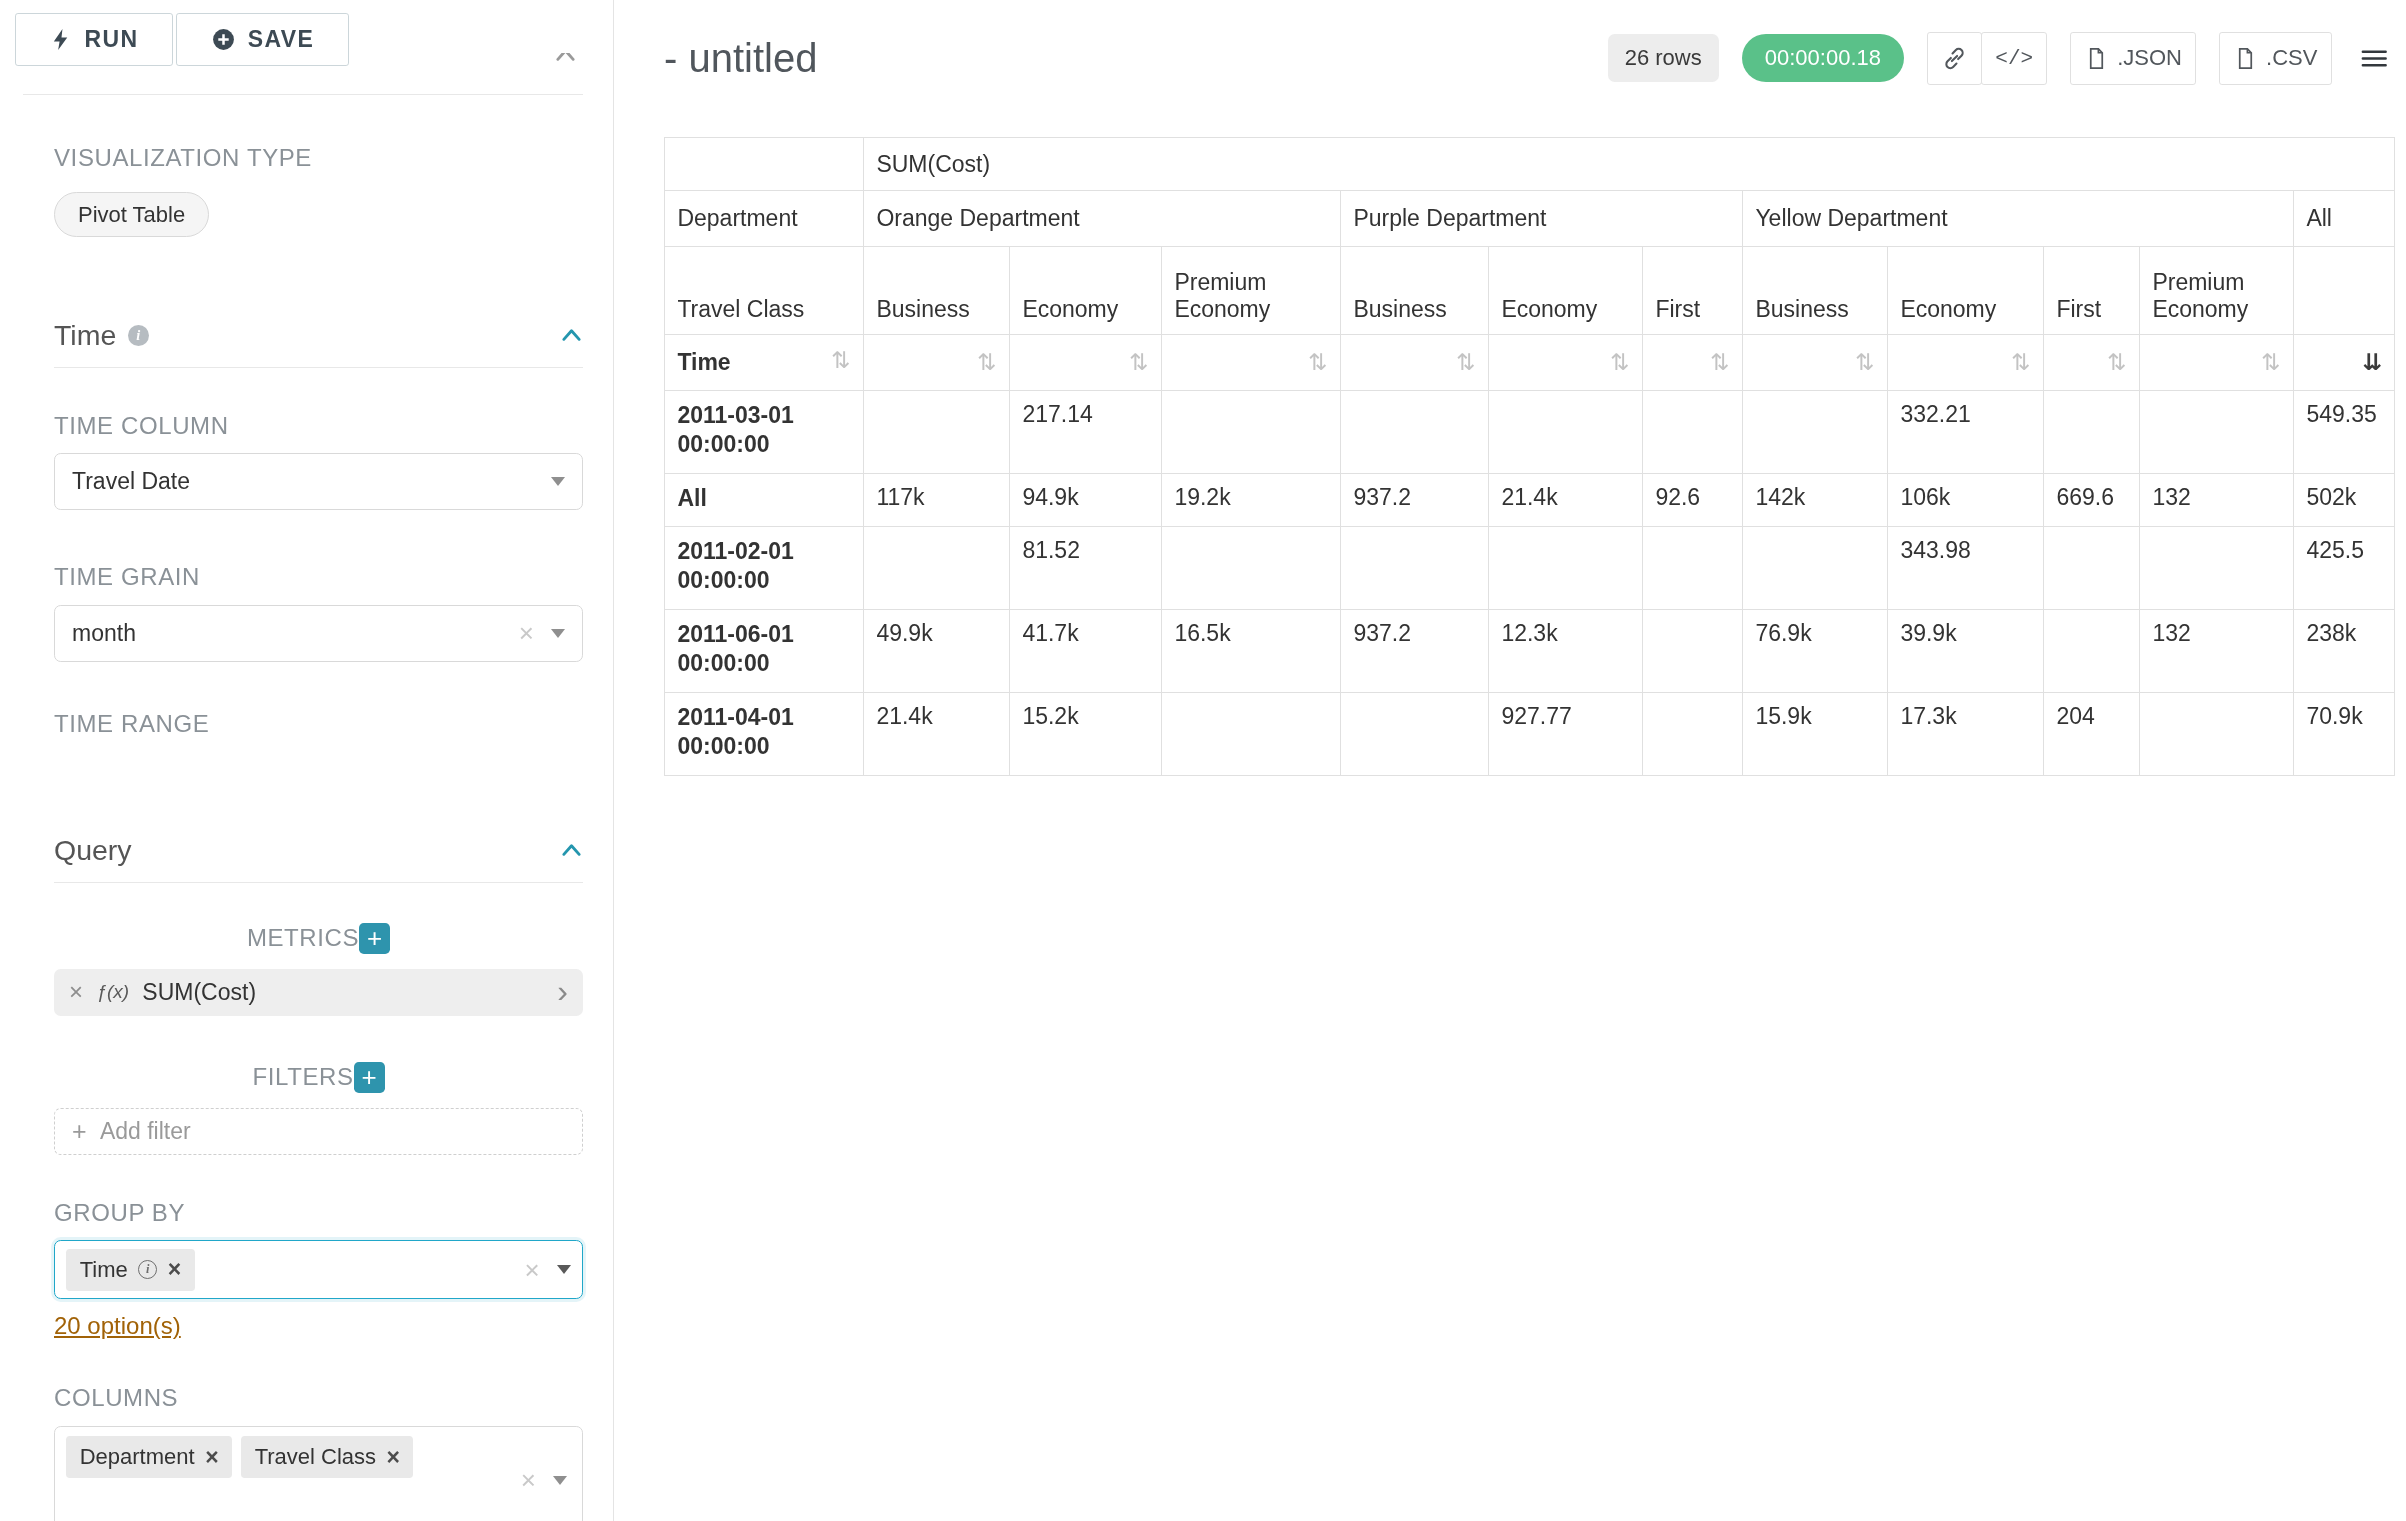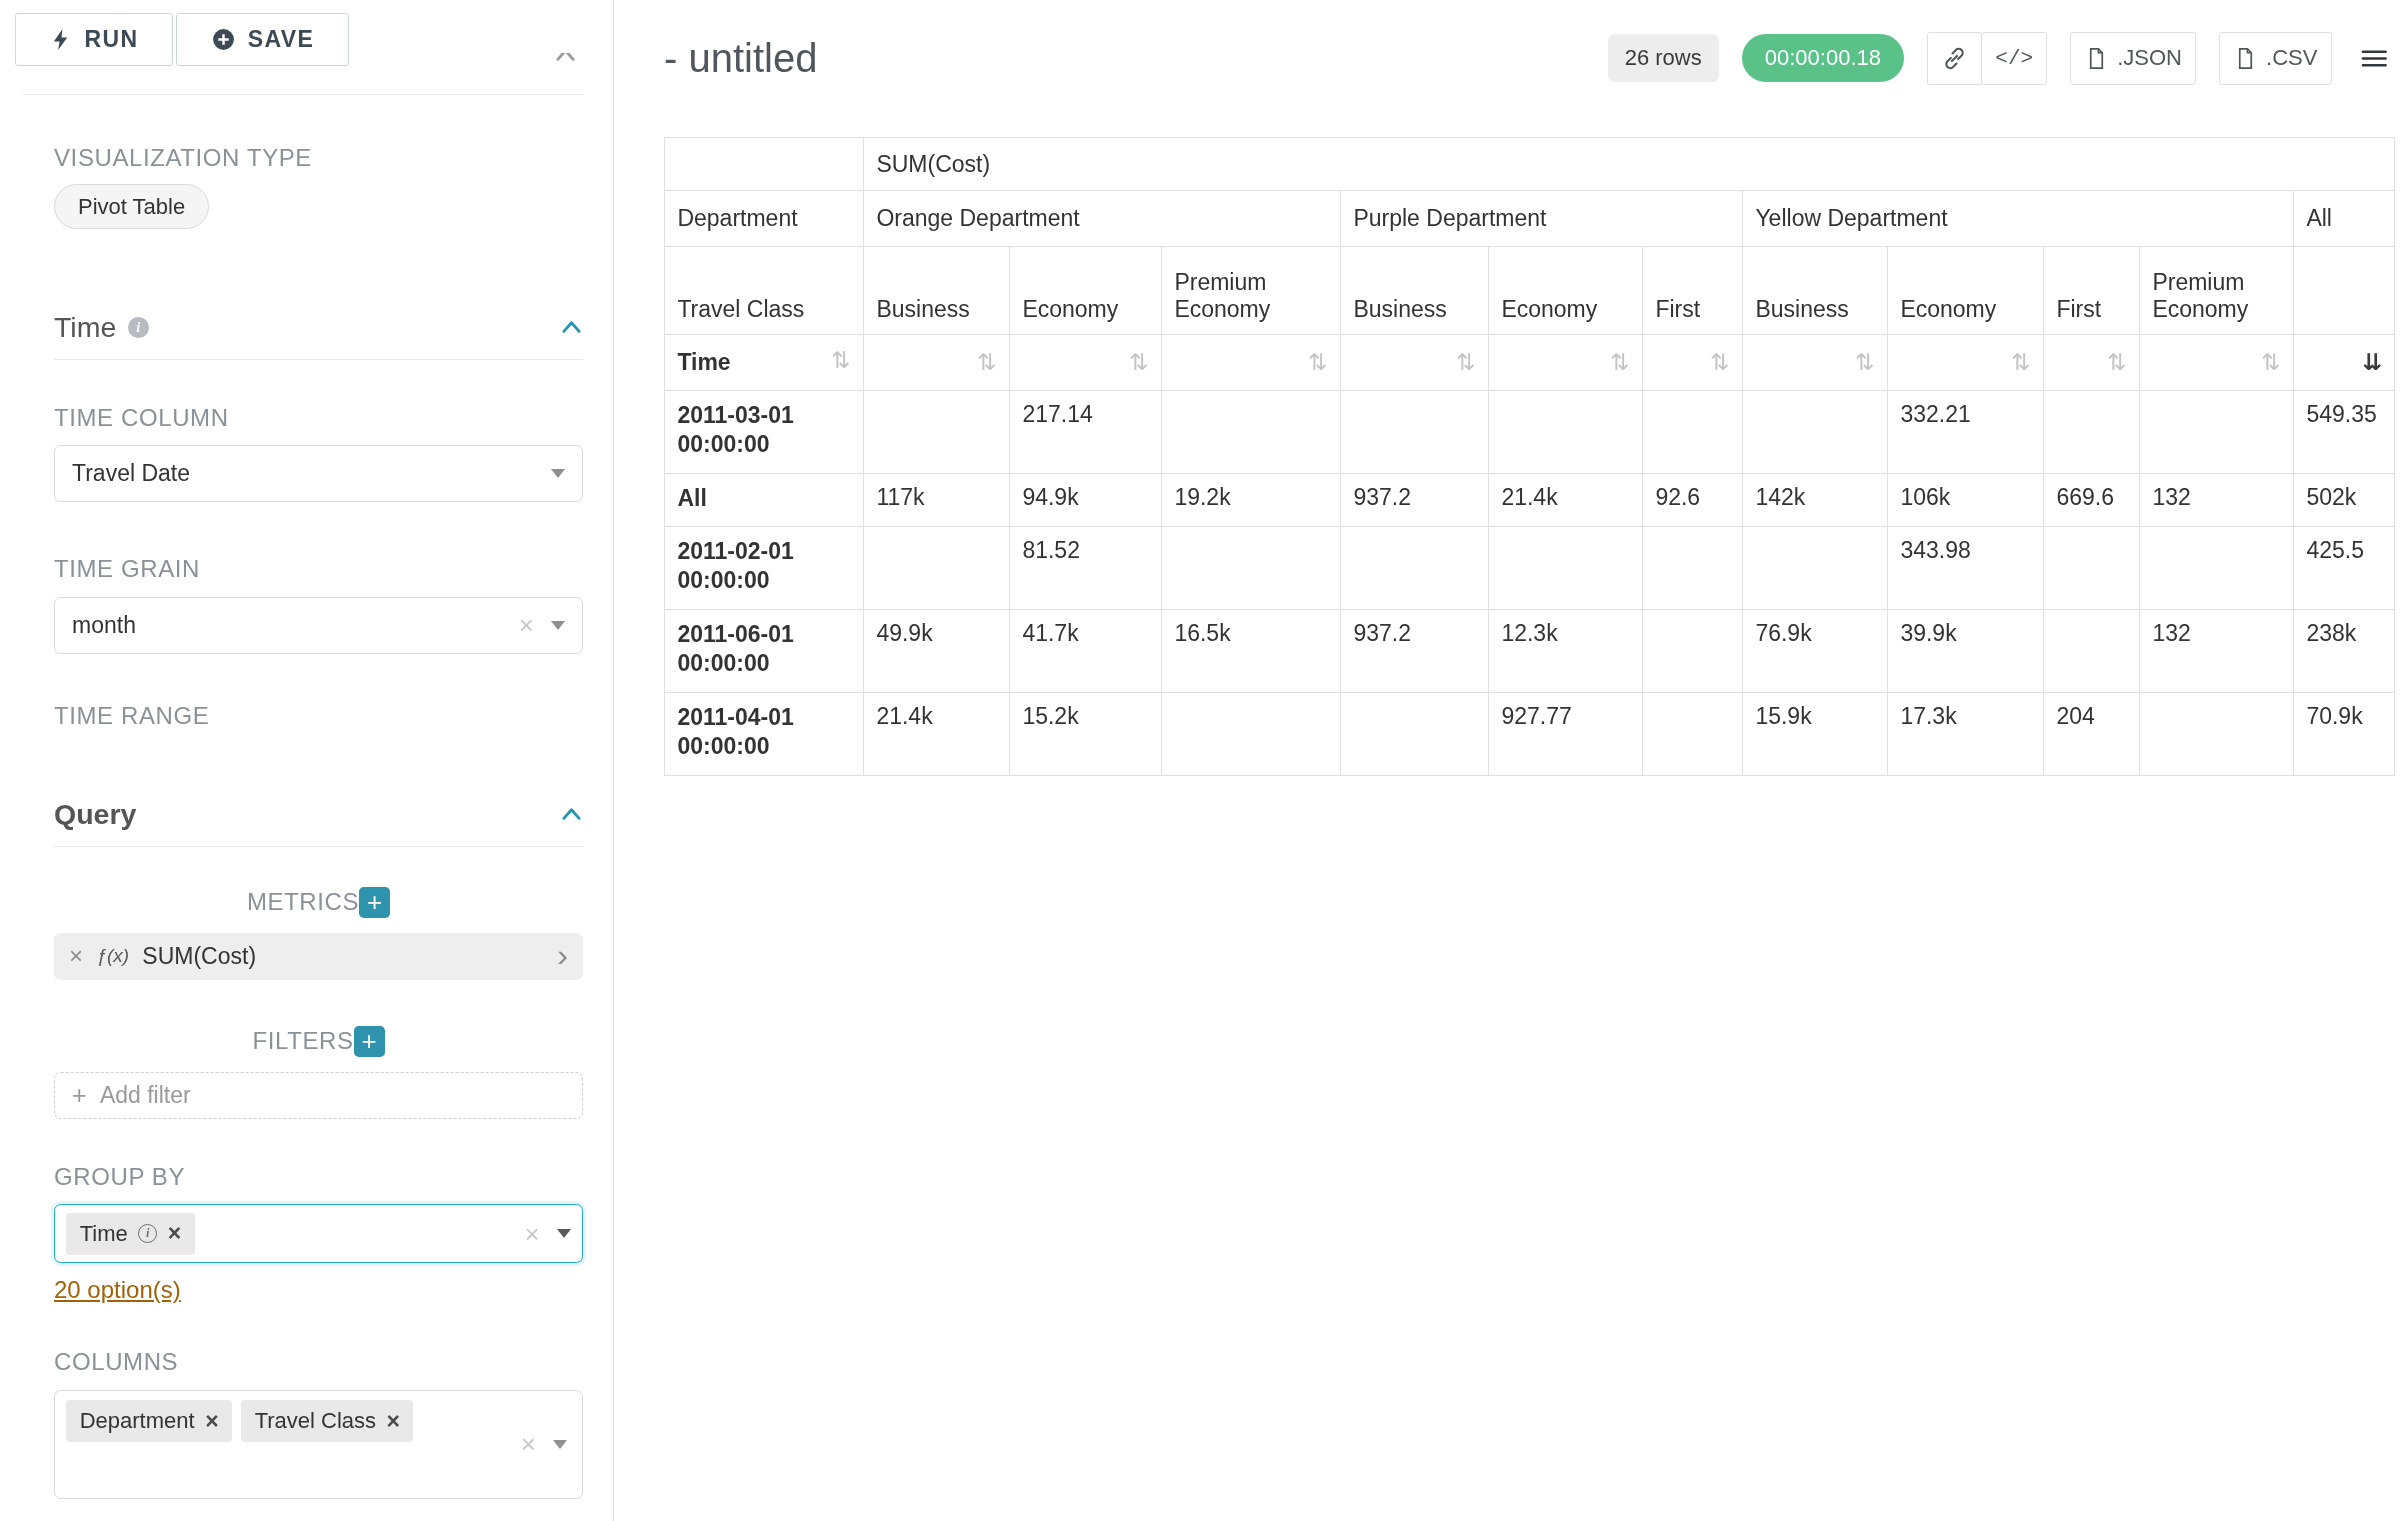--- a/index.html
+++ b/index.html
@@ -24,32 +24,32 @@
   .clipped-head { position:absolute; top:53px; left:23px; width:560px; height:42px; overflow:hidden; z-index:1; }
   .clipped-head .ch-text { font-size:28.5px; font-weight:600; color:#4a4a4a; line-height:38px; margin-top:-27px; }
   .clipped-head .ch-chev { position:absolute; right:5.7px; top:-9.5px; }
   .divider1 { position:absolute; top:94px; left:23px; width:560px; border-top:1px solid #e8e8e8; }
 
   .side-inner { position:absolute; top:95px; left:54px; width:529px; }
 
   .ctl-label { font-size:24px; color:#8a9197; font-weight:500; letter-spacing:0.6px; }
   .label-row { display:flex; align-items:center; justify-content:center; }
 
-  .viz-pill { display:inline-block; margin-top:12px; padding:8.6px 23px; background:#f5f5f5;
+  .viz-pill { display:inline-block; margin-top:20px; padding:8.6px 23px; background:#f5f5f5;
               border:1px solid #d9d9d9; border-radius:23px; font-size:22px; color:#333; cursor:pointer; }
 
   .section-head { display:flex; align-items:center; gap:11.4px; padding-bottom:15px;
                   border-bottom:1px solid #e8e8e8; }
   .section-title { font-size:28.5px; color:#555; }
   .info-dot { width:21px; height:21px; border-radius:50%; background:#b6bcc1; color:#fff;
               font-size:14.3px; font-weight:700; display:inline-flex; align-items:center; justify-content:center;
               font-family:"Liberation Serif","DejaVu Serif",serif; font-style:italic; }
   .section-head .chev-up { margin-left:auto; }
 
-  .mt-86 { margin-top:82px; } .mt-72 { margin-top:68px;font-weight:bold; }
+  .mt-86 { margin-top:82px; } .mt-72 { margin-top:96px; }
   .mt-56 { margin-top:53px; } .mt-52 { margin-top:49px; } .mt-50 { margin-top:48px; }
   .mt-48 { margin-top:46px; } .mt-46 { margin-top:44px; } .mt-42 { margin-top:40px; }
 
   .select { margin-top:13.3px; min-height:57px; border:1px solid #d9d9d9; border-radius:6.7px;
             display:flex; align-items:center; padding:0 17px; font-size:23px; color:#333;
             background:#fff; cursor:pointer; position:relative; }
   .caret { width:0; height:0; border-left:7.6px solid transparent; border-right:7.6px solid transparent;
            border-top:9.5px solid #8f8f8f; flex:none; }
   .sel-right { margin-left:auto; display:flex; align-items:center; gap:17px; }
   .clear-x { color:#c9c9c9; font-size:26px; line-height:1; cursor:pointer; }

